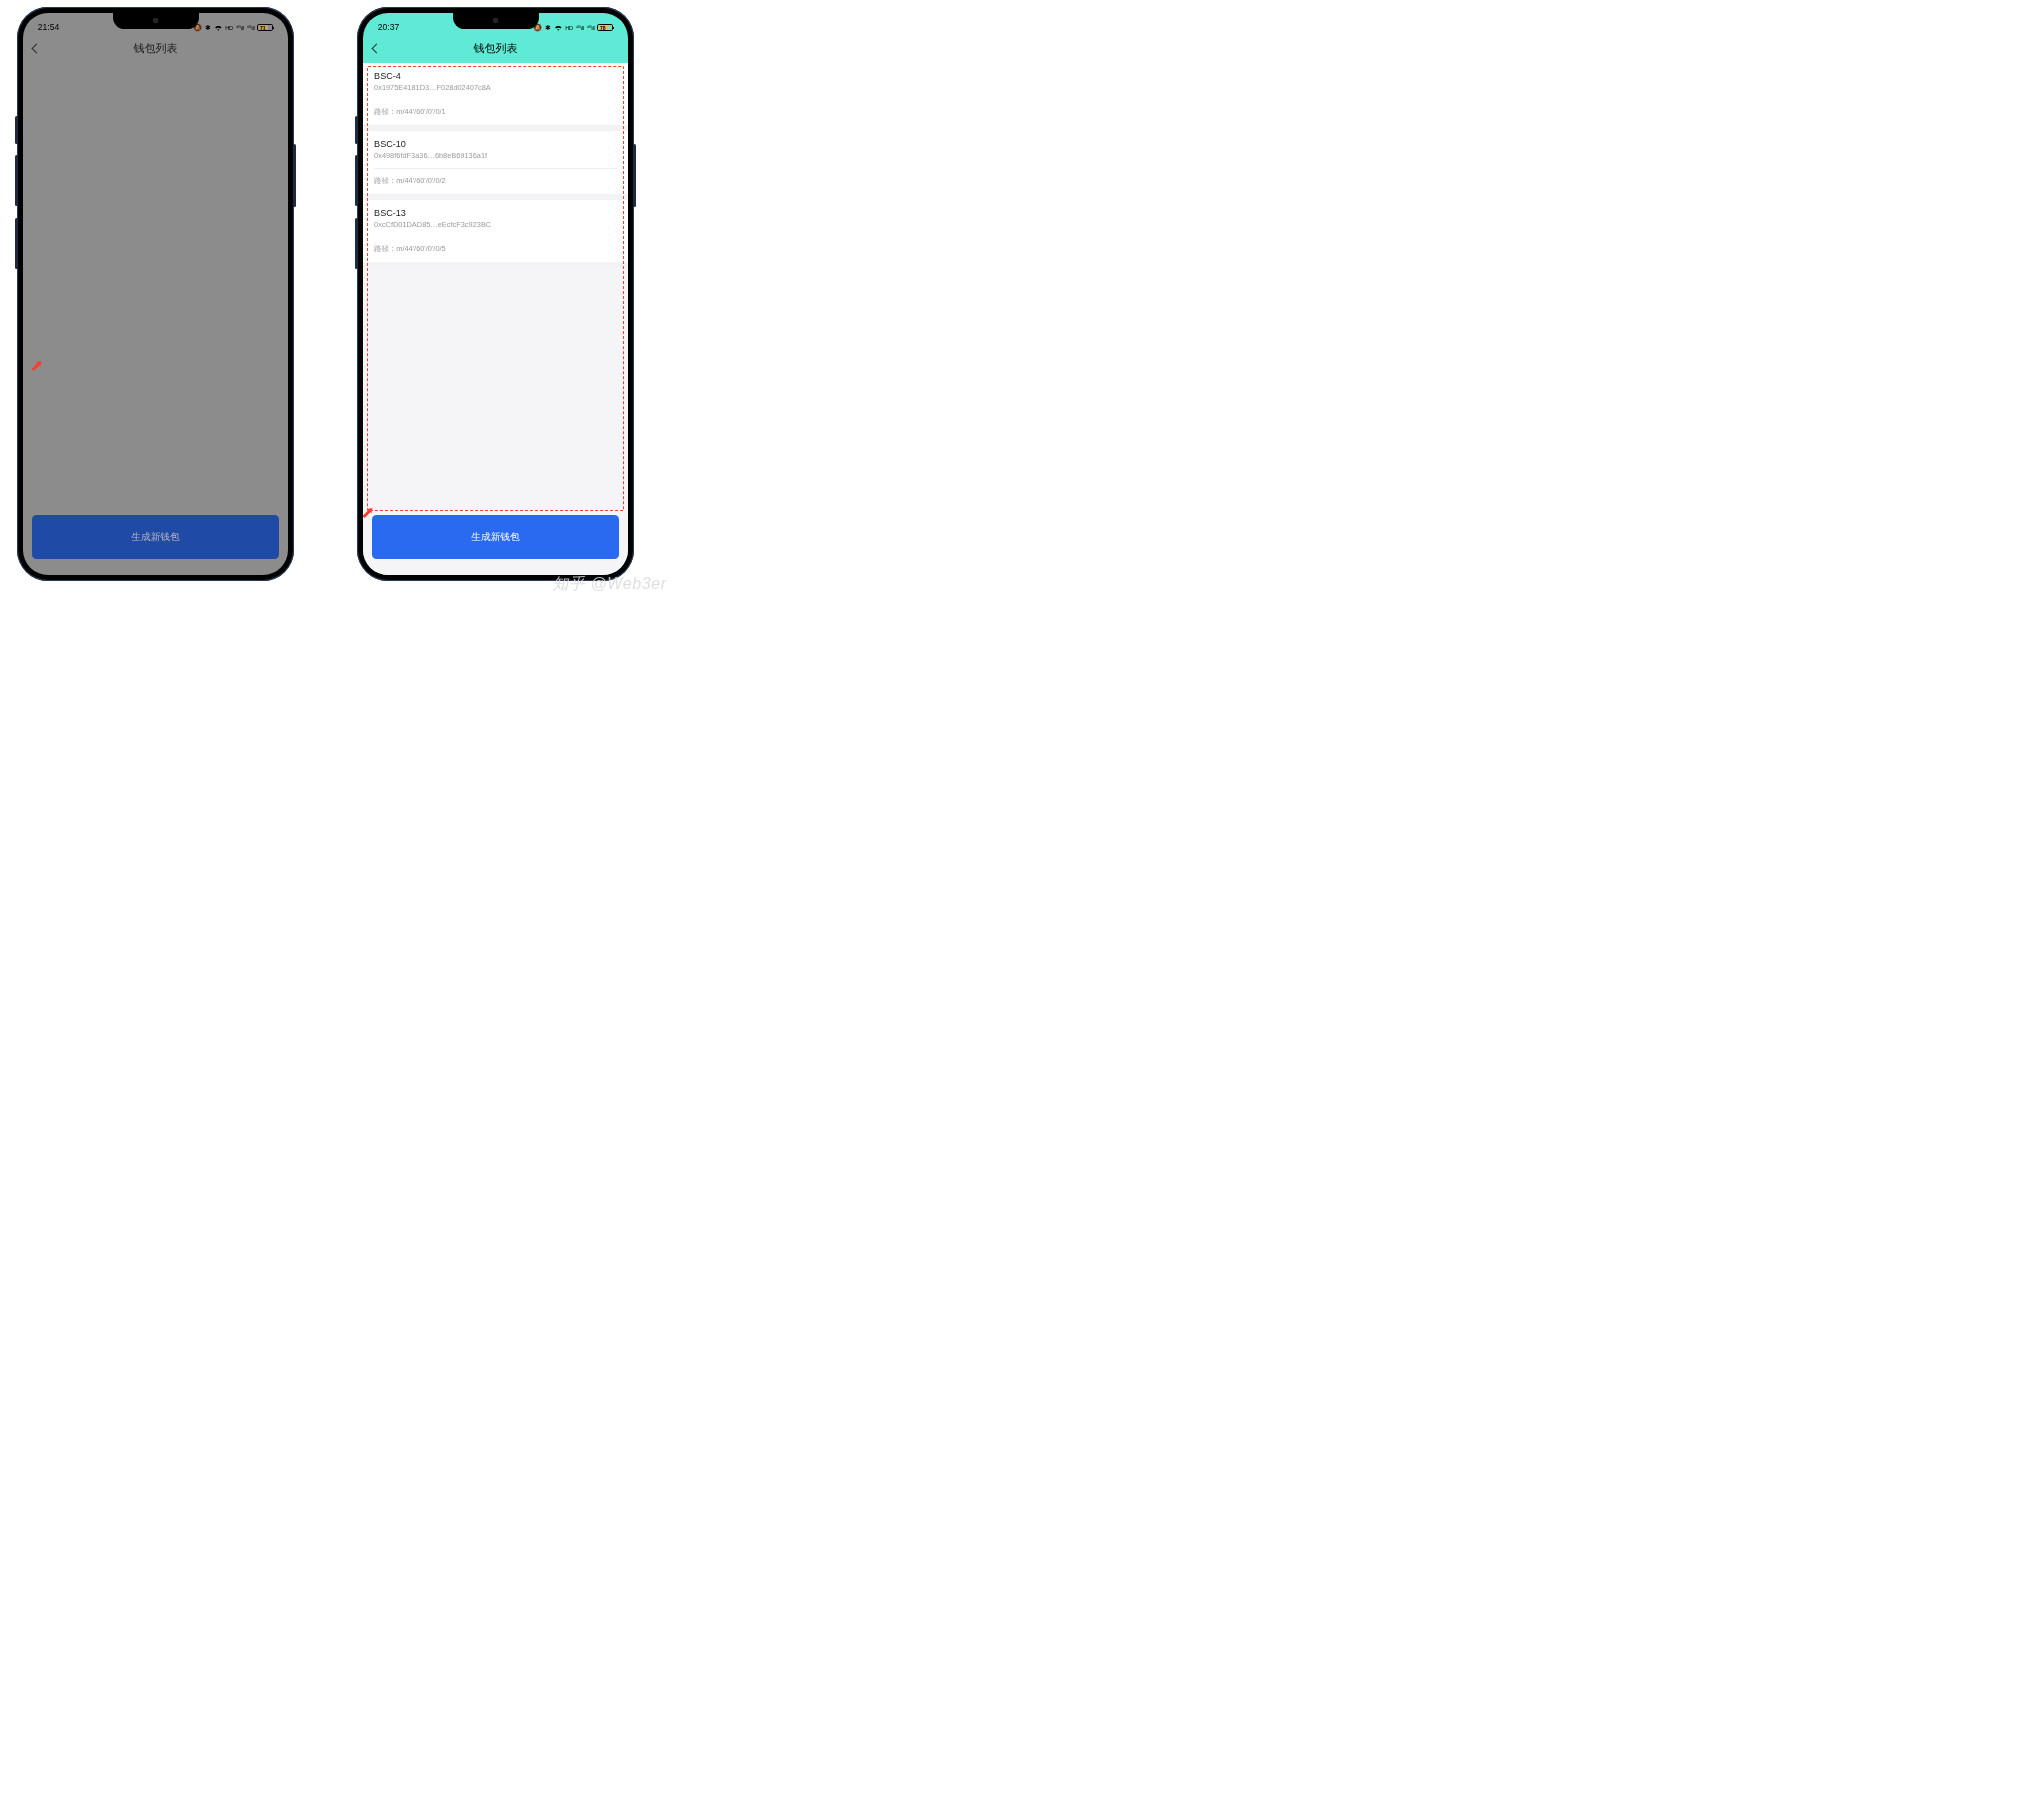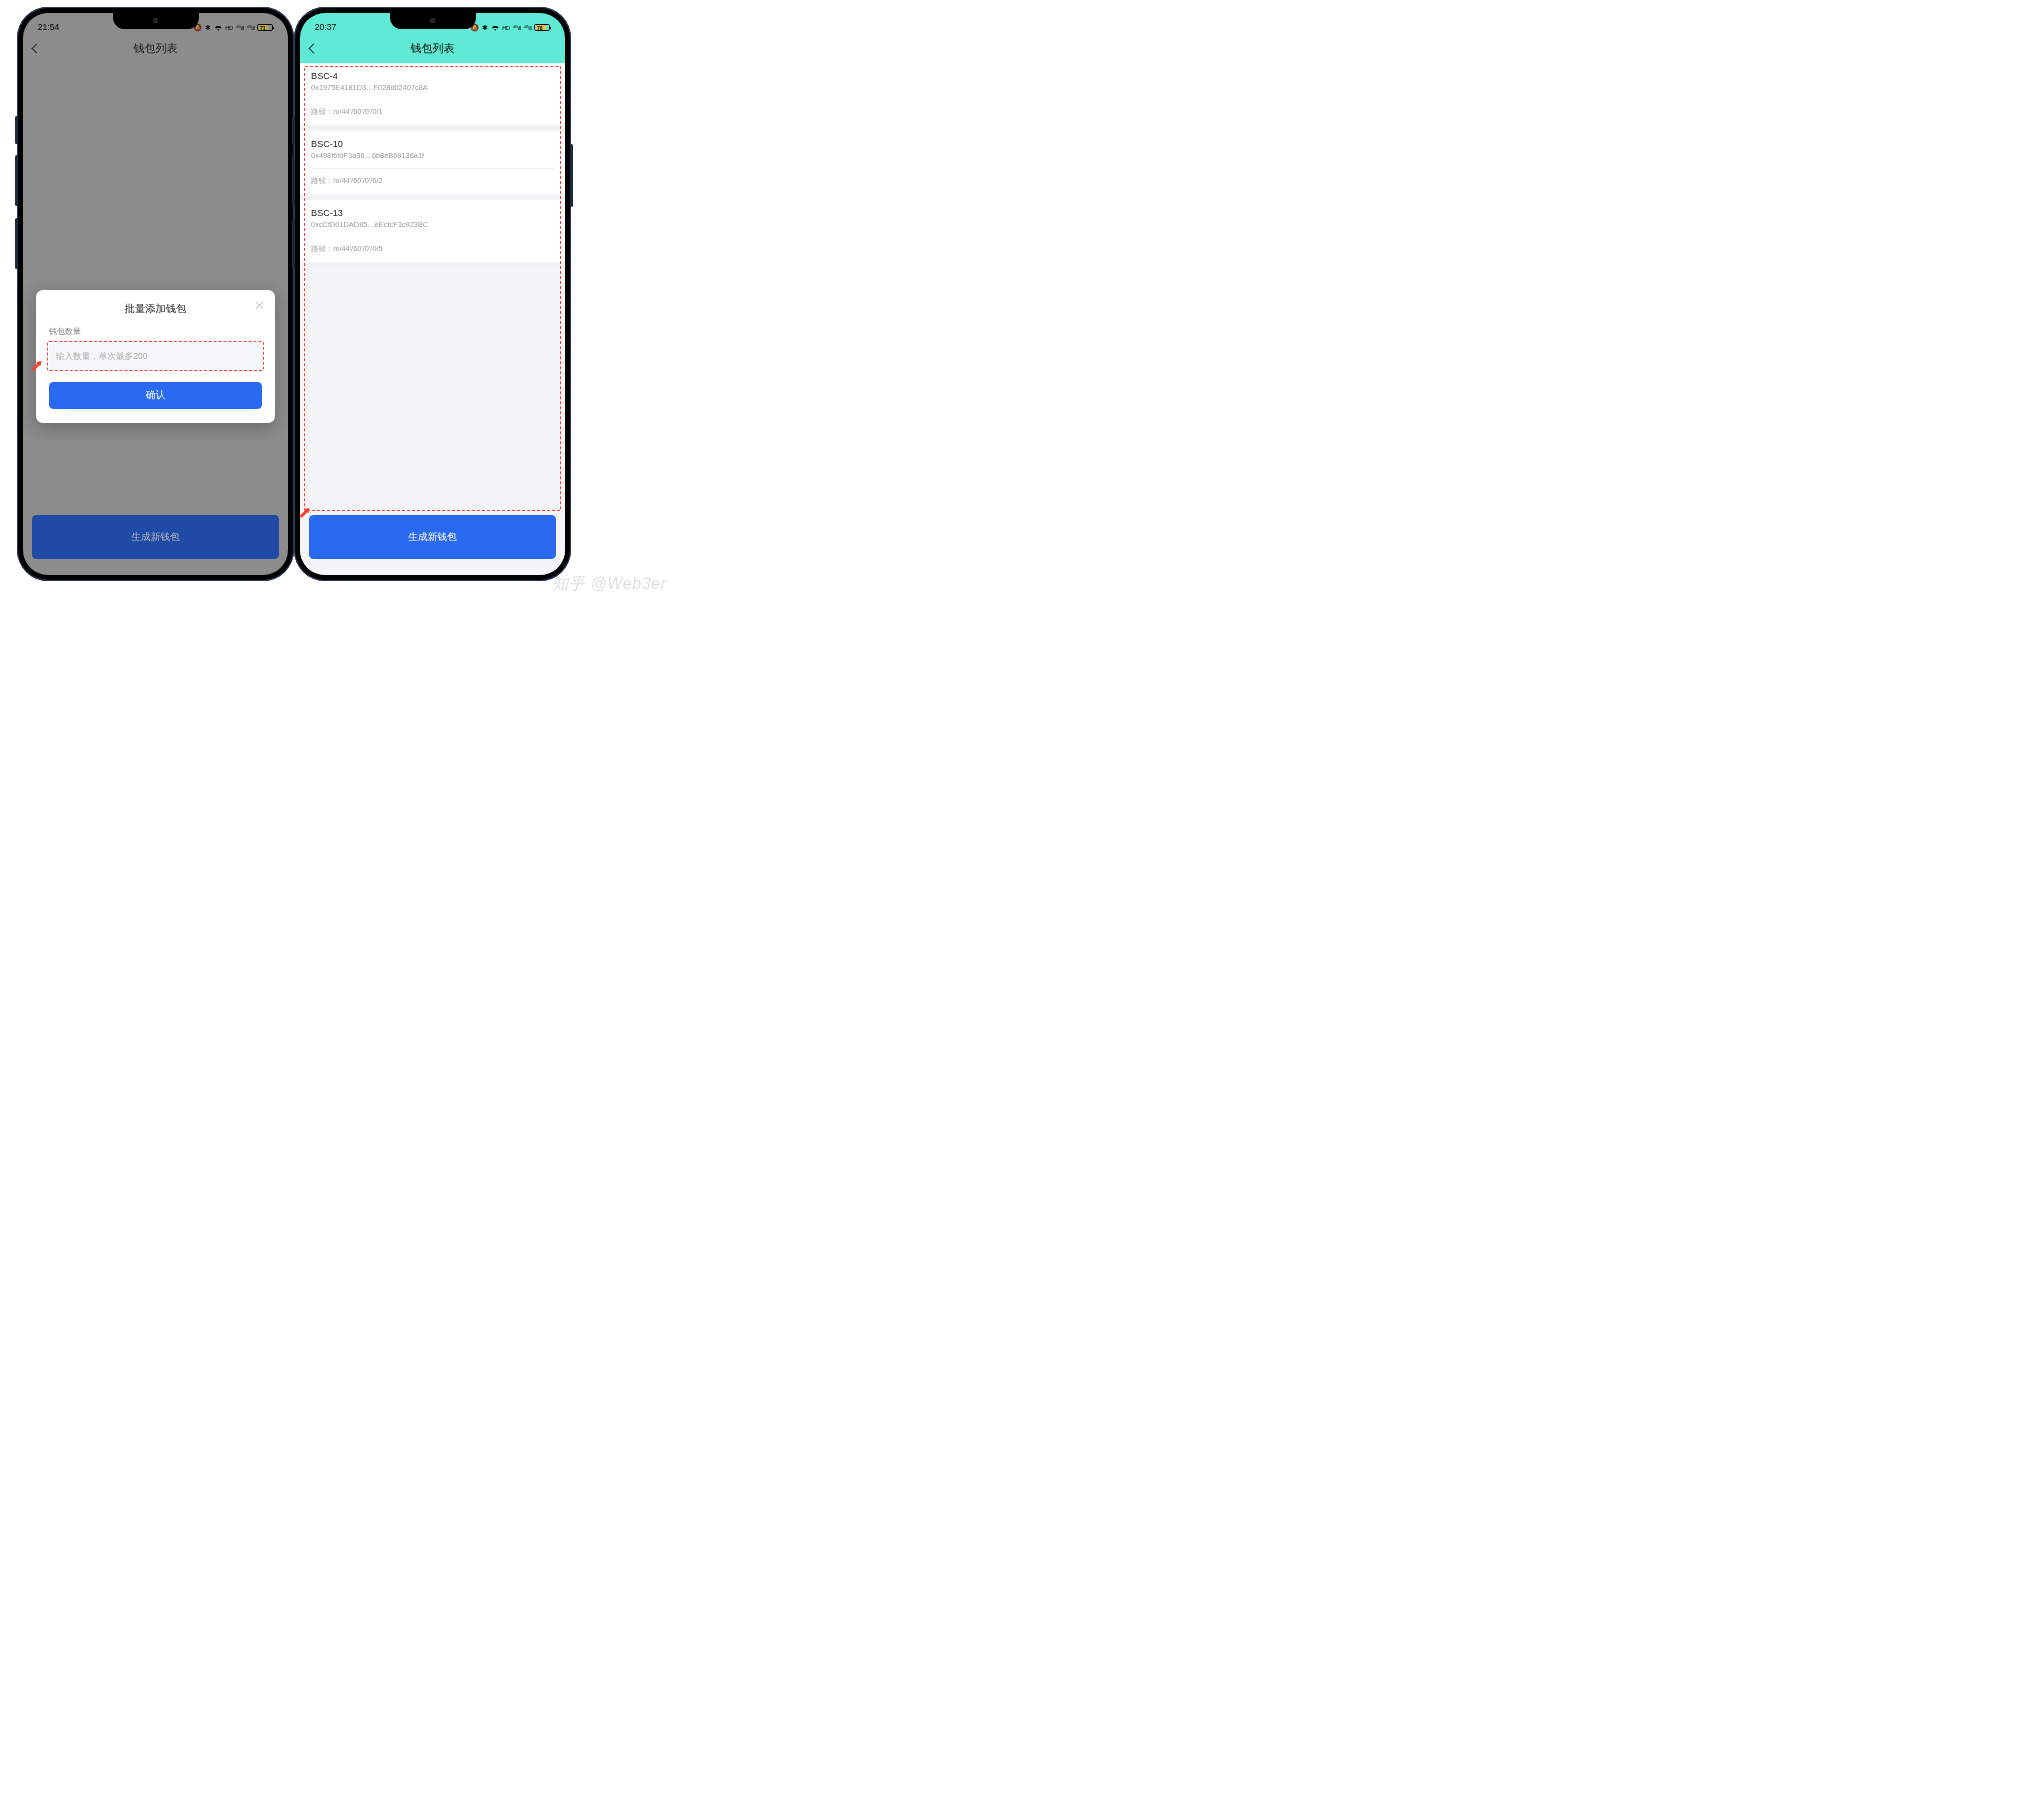--- a/index.html
+++ b/index.html
@@ -1,17 +1,17 @@
 <!DOCTYPE html>
 <html style="font-size:9.1px"><head>
 <meta charset="utf-8">
 <style>
   * { box-sizing: border-box; margin: 0; padding: 0; font-family: -apple-system, "Helvetica Neue", Arial, "PingFang SC", "Microsoft YaHei", sans-serif; }
   body { background: #ffffff; width: 678px; height: 603px; position: relative; }
-  .phones { display: flex; padding: 6.9px 17px; align-items: center; }
+  .phones { display: flex; gap: 63px; padding: 6.9px 17px; align-items: center; }
   .phone {
     width: 277px; height: 574px; border-radius: 31px; background: #000;
     position: relative; box-shadow: 0 0 0 1.1px #2a3b5a inset;
     padding: 5.7px;
   }
   .phone-inner {
     width: 100%; height: 100%; background: #5eead4; border-radius: 25px;
     overflow: hidden; position: relative;
   }
   .phone-inner.dimmed { background: #8c8c8c; }
@@ -141,30 +141,20 @@
 
       <div class="nav-bar">
         <span class="nav-back"><span class="chevron"></span></span>
         <span class="nav-title">钱包列表</span>
       </div>
 
       <div class="content">
         <div class="scrim"></div>
         <div class="bottom-btn">生成新钱包</div>
 
-        <div class="modal">
-          <div class="modal-title">批量添加钱包</div>
-          <span class="modal-close"><span class="x-icon"></span></span>
-          <div class="modal-label">钱包数量</div>
-          <div class="modal-input-wrap">
-            <input class="modal-input" placeholder="输入数量，单次最多200" style="">
-            <div class="dashed-red"></div>
-          </div>
-          <div class="modal-confirm">确认</div>
-        </div>
 
         <div class="arrow-annot" style="left:8px; top:297px;">
           <svg viewBox="0 0 24 24">
               <path d="M3 21 L14 10 L12 8 L22 6 L20 16 L18 14 L7 25" fill="#ff3b30" transform="translate(-2,-4)"></path>
             </svg>
         </div>
       </div>
     </div>
   </div>
 

